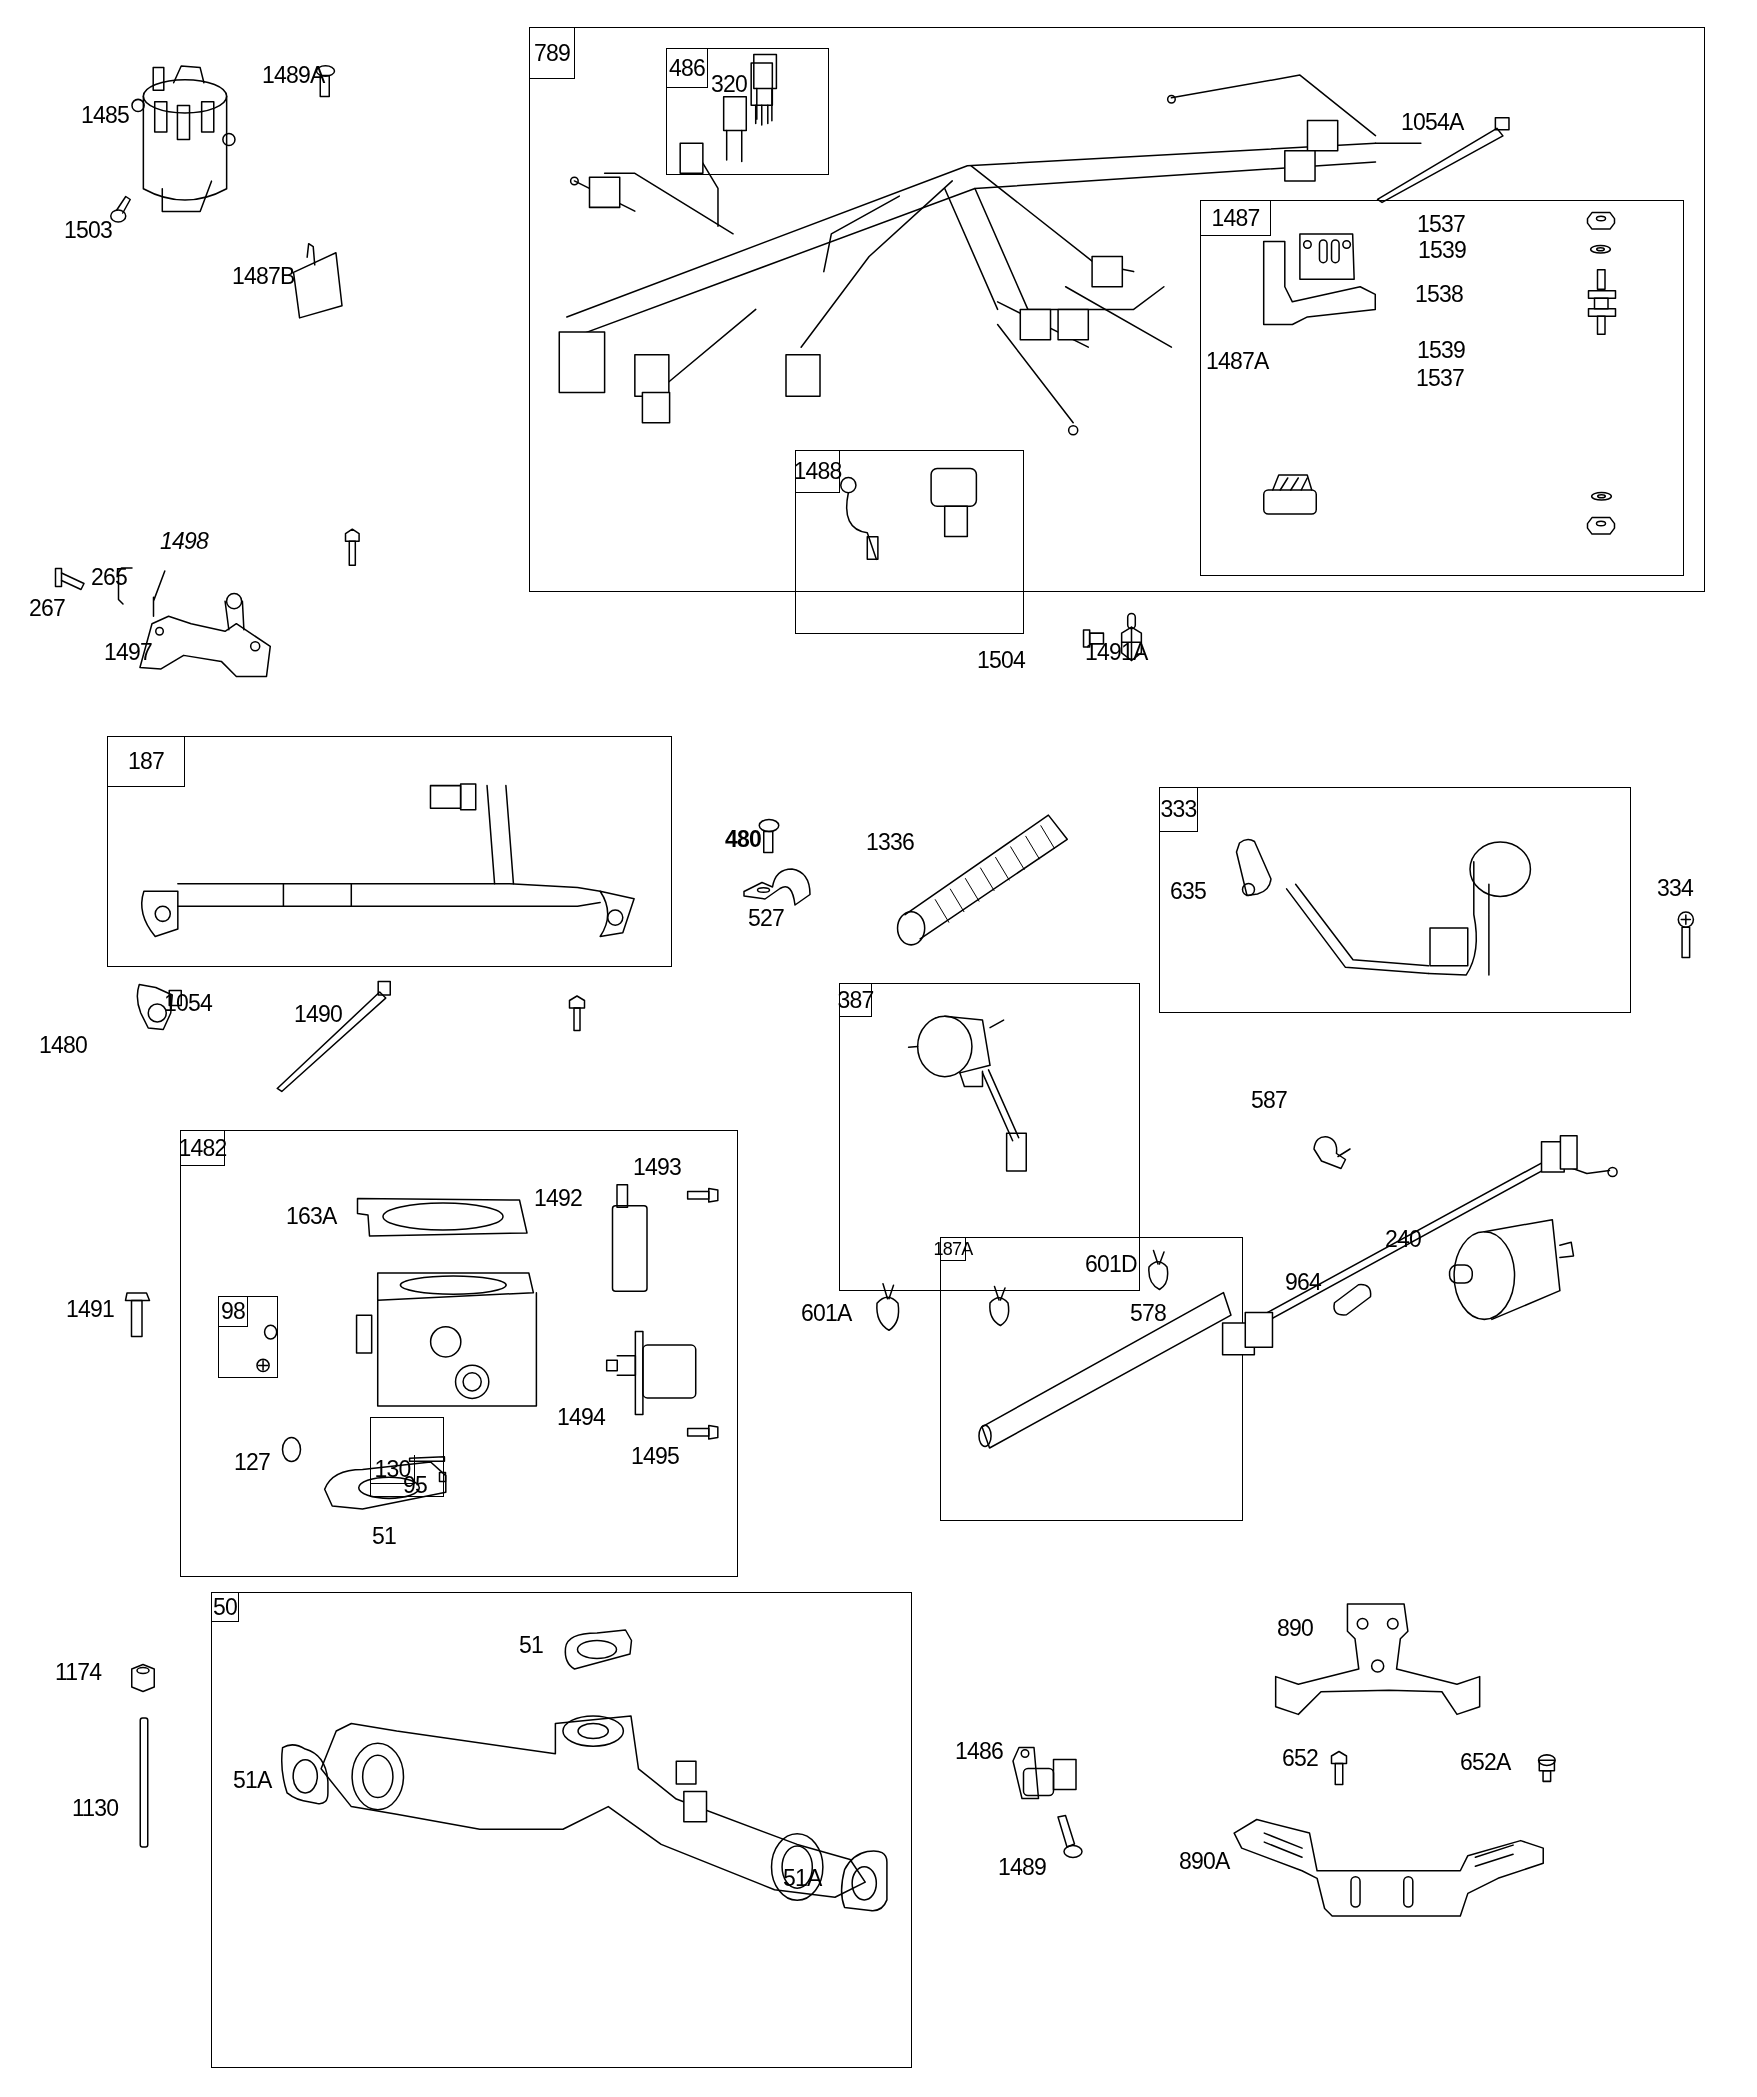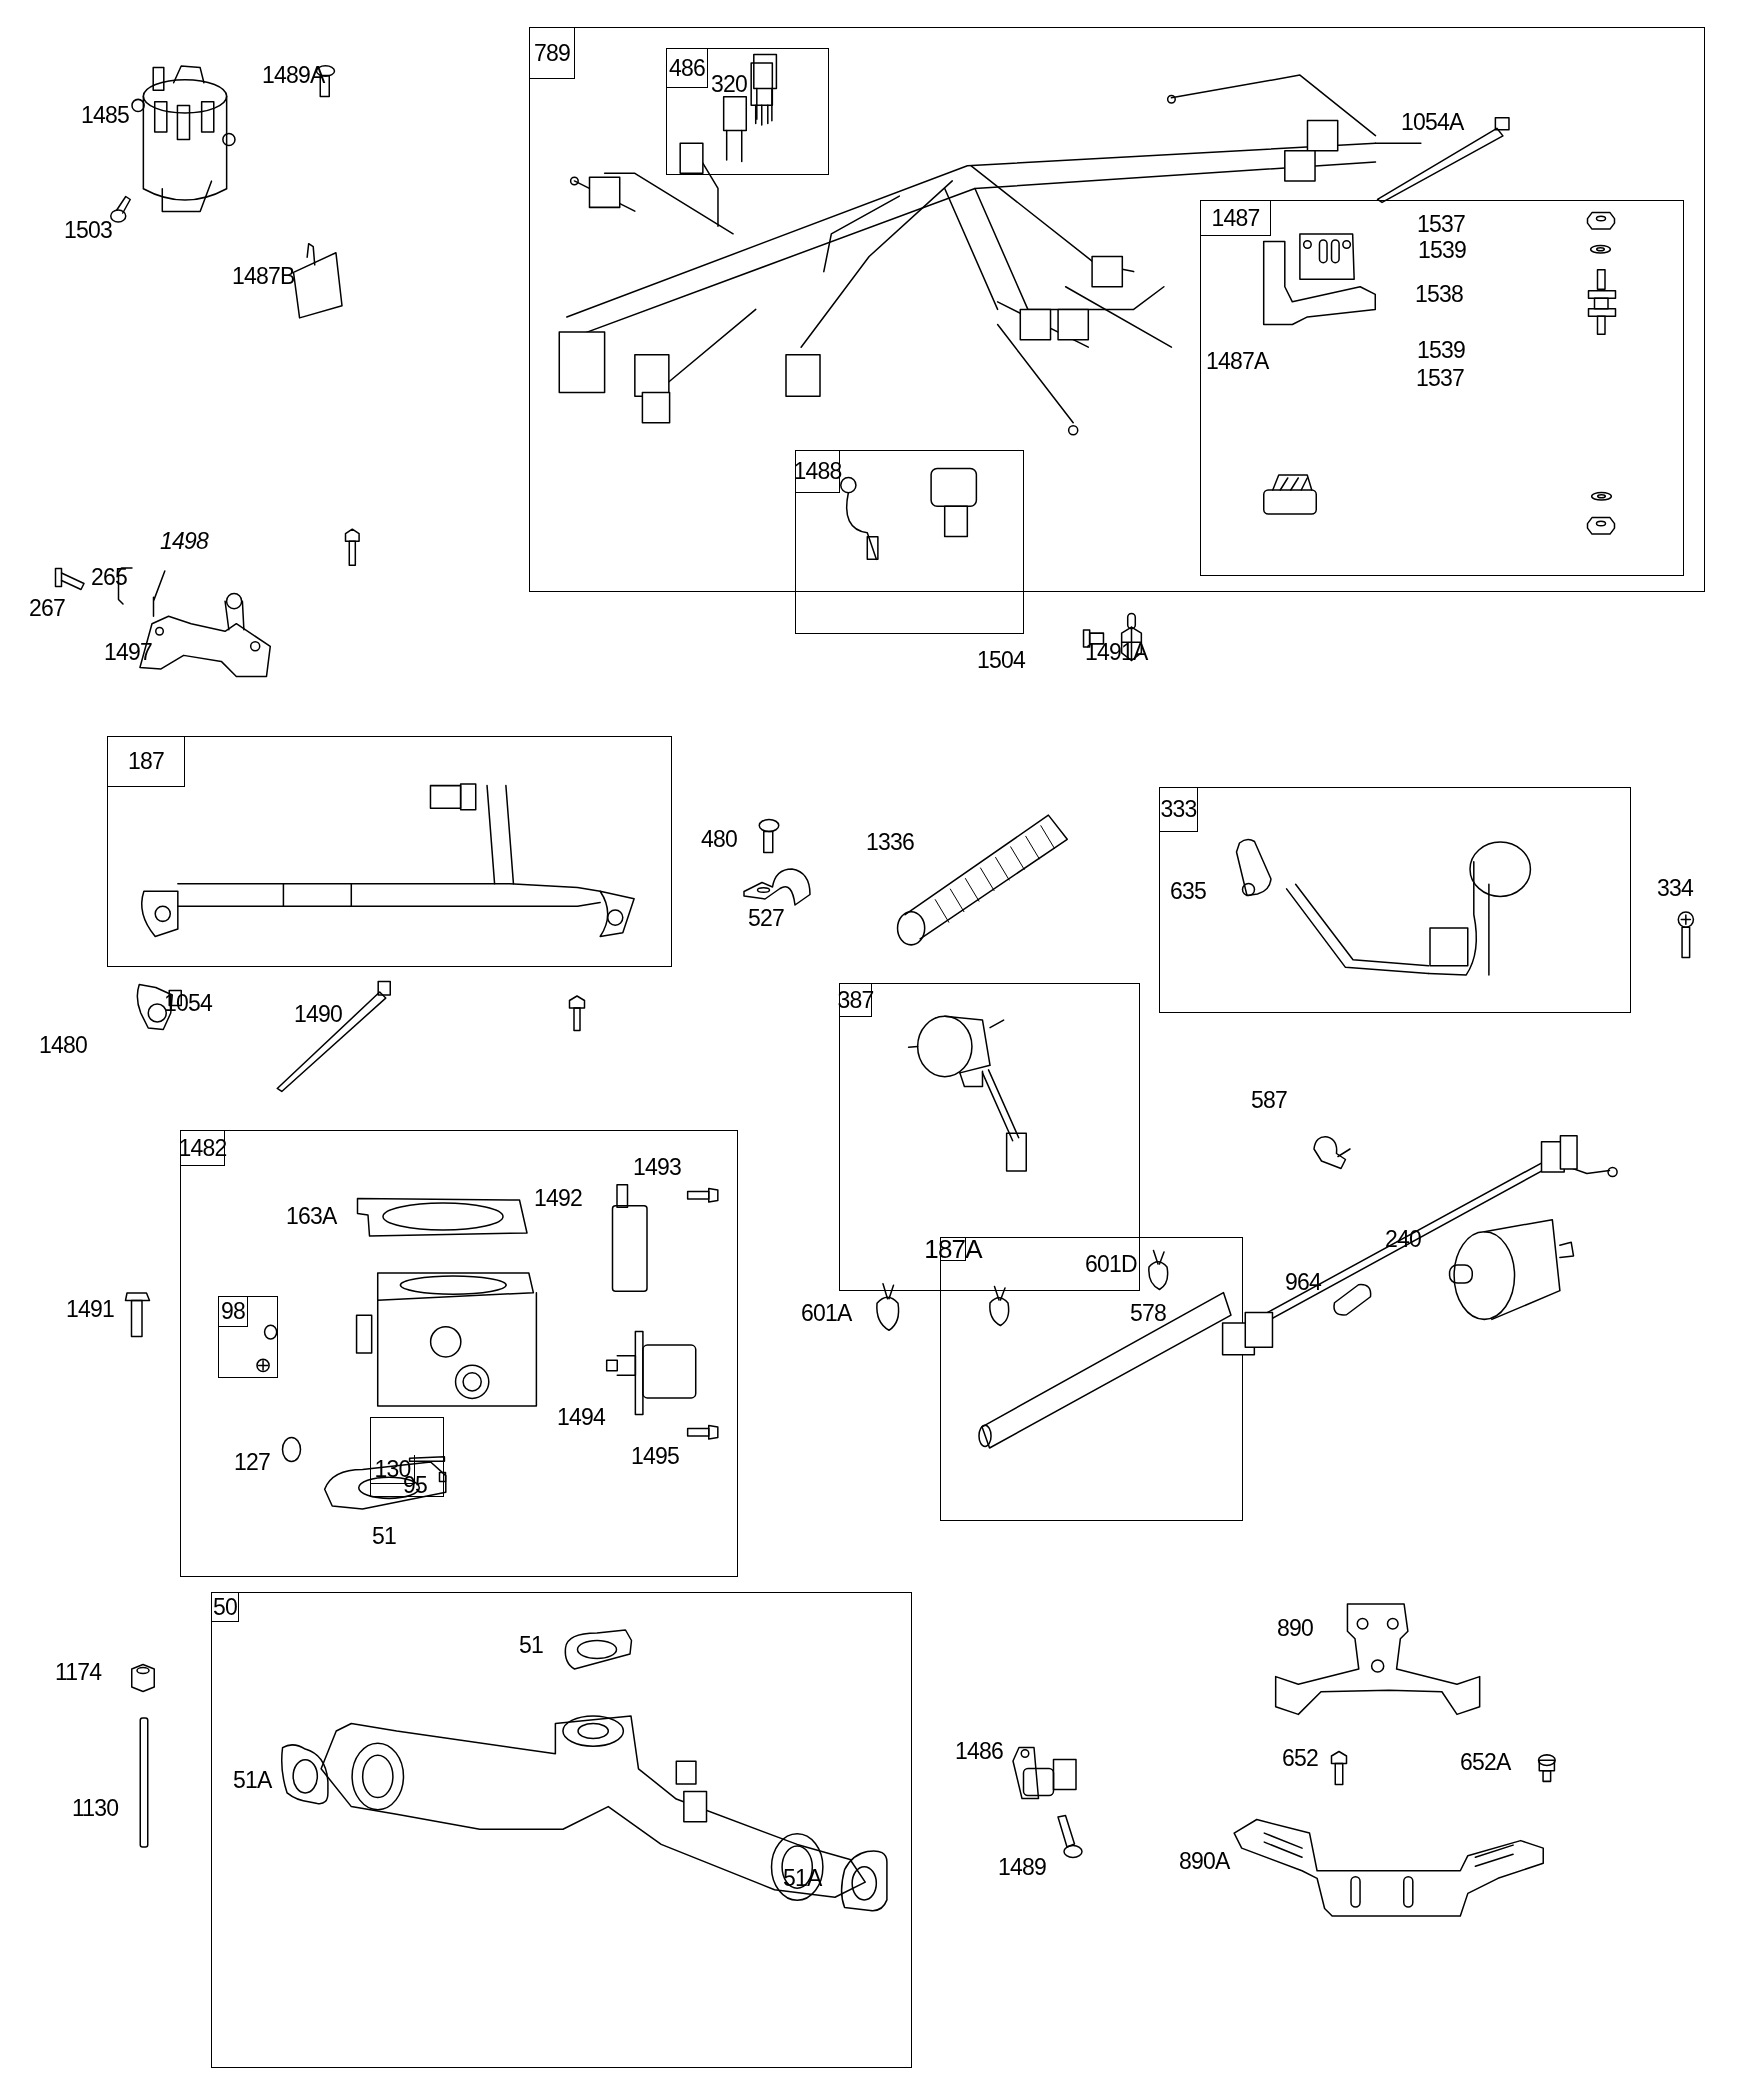--- a/index.html
+++ b/index.html
@@ -61,21 +61,21 @@
   <div class="tag" style="width:29px;height:30px;">
       <span>98</span>
     </div>
 </div>
 <div class="box" style="left:370px;top:1417px;width:74px;height:80px;">
   <div class="tag" style="width:44px;height:29px;margin-top:37px;">
       <span>130</span>
     </div>
 </div>
 <div class="box" style="left:940px;top:1237px;width:303px;height:284px;">
-  <div class="tag" style="width:25px;height:23px;font-size:26px;">
+  <div class="tag" style="width:25px;height:23px;font-size:18px;">
       <span>187A</span>
     </div>
 </div>
 <div class="box" style="left:211px;top:1592px;width:701px;height:476px;">
   <div class="tag" style="width:27px;height:29px;">
       <span>50</span>
     </div>
 </div>
 
 <svg class="part" style="left:132px;top:60px;" width="106" height="159" viewBox="0 0 140 210">
@@ -479,21 +479,21 @@
 <div class="lbl" style="left:1206px;top:350px;">1487A</div>
 
 <div class="lbl" style="left:160px;top:530px;font-style:italic;">1498</div>
 <div class="lbl" style="left:91px;top:566px;">265</div>
 <div class="lbl" style="left:29px;top:597px;">267</div>
 <div class="lbl" style="left:104px;top:641px;">1497</div>
 
 <div class="lbl" style="left:977px;top:649px;">1504</div>
 <div class="lbl" style="left:1085px;top:641px;">1491A</div>
 
-<div class="lbl" style="left:701px;top:828px;">480</div>
+<div class="lbl" style="left:725px;top:828px;font-weight:bold;">480</div>
 <div class="lbl" style="left:866px;top:831px;">1336</div>
 <div class="lbl" style="left:720px;top:907px;margin-left:28px;">527</div>
 <div class="lbl" style="left:1170px;top:880px;">635</div>
 <div class="lbl" style="left:1279px;top:877px;left:1657px;">334</div>
 
 <div class="lbl" style="left:39px;top:1034px;">1480</div>
 <div class="lbl" style="left:164px;top:992px;">1054</div>
 <div class="lbl" style="left:262px;top:1003px;margin-left:32px;">1490</div>
 
 <div class="lbl" style="left:1251px;top:1089px;">587</div>

